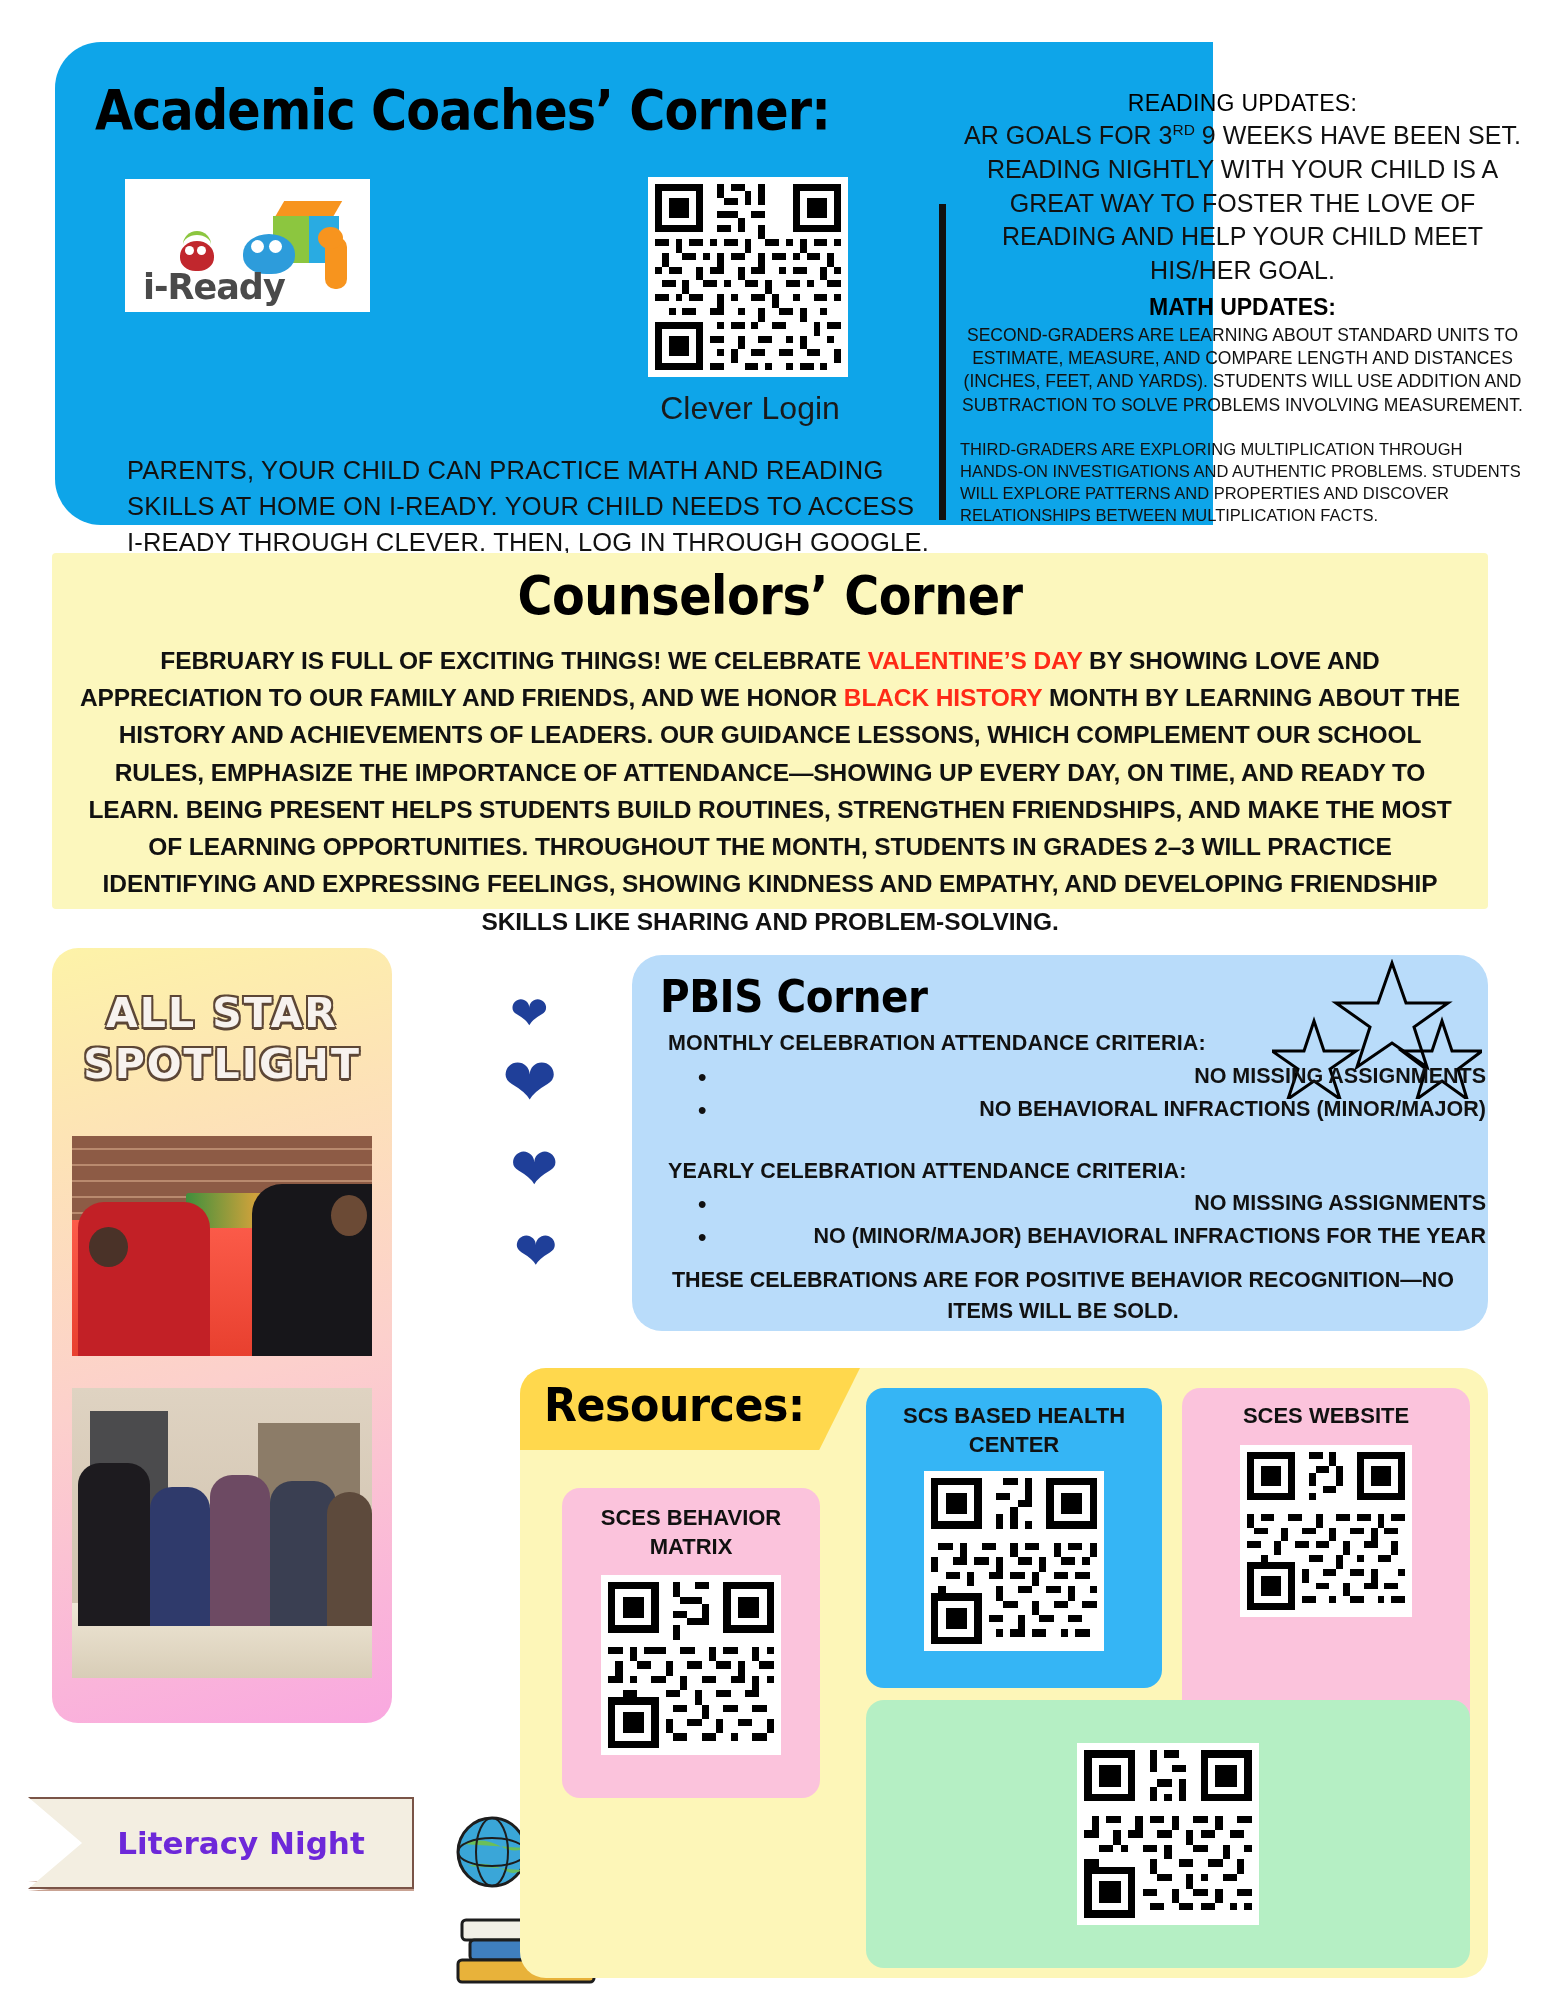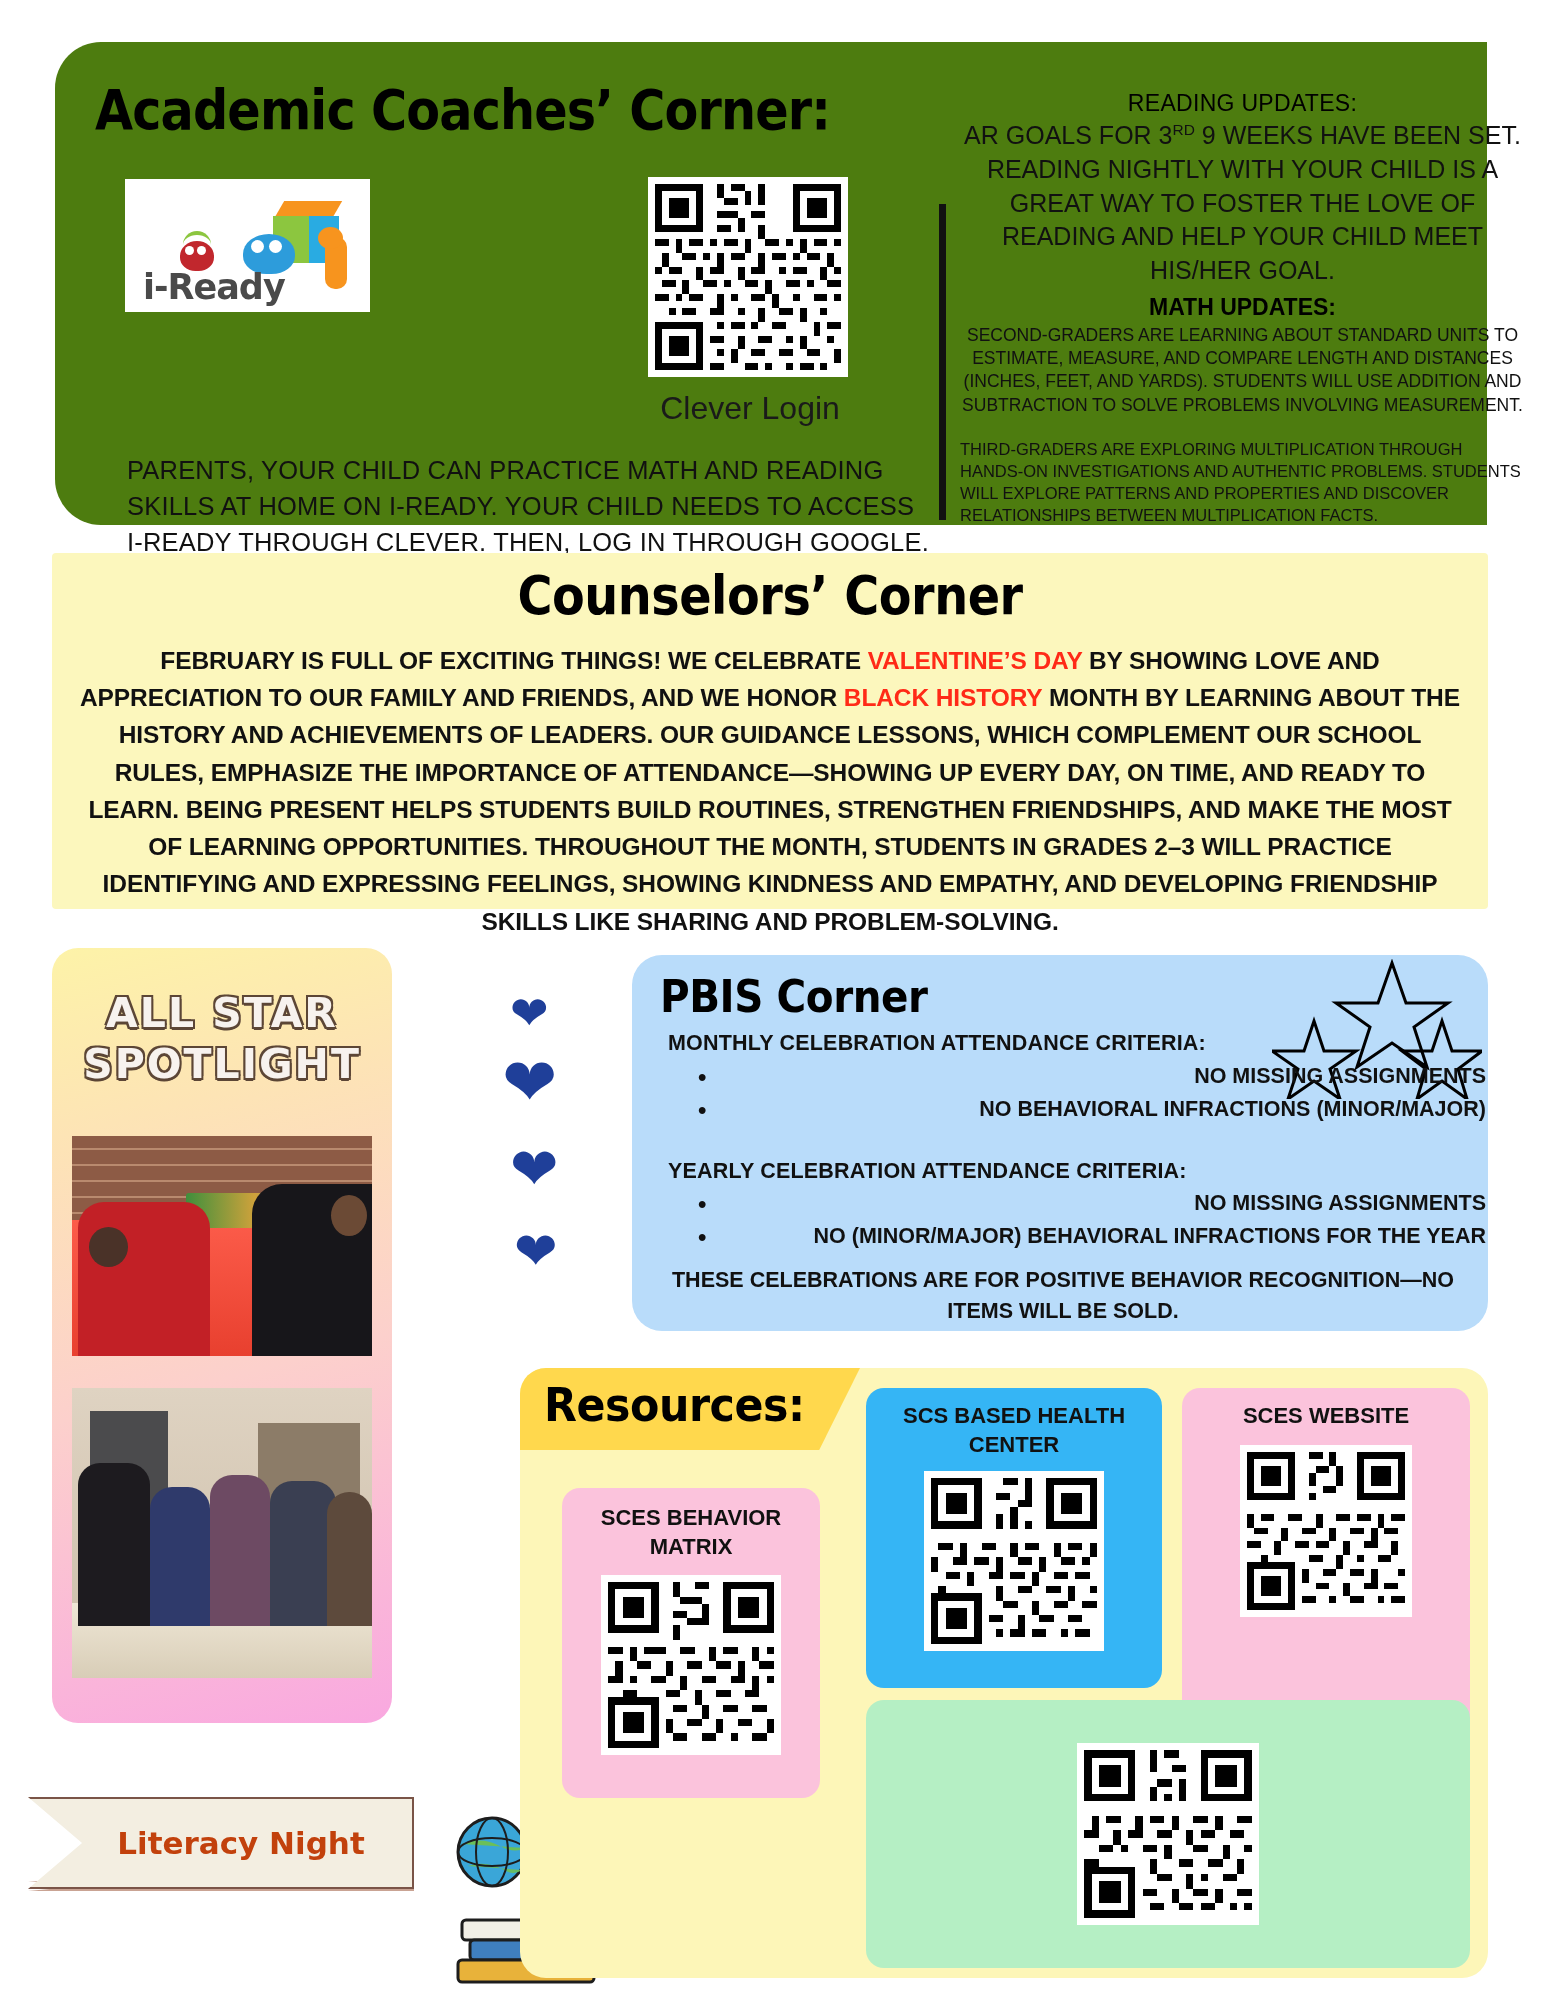--- a/index.html
+++ b/index.html
@@ -7,22 +7,22 @@
   body {
     font-family:"Liberation Sans", sans-serif;
     background:#ffffff;
     position:relative;
     overflow:hidden;
   }
   .page { position:relative; width:1545px; height:2000px; }
 
   
   .academic {
-    position:absolute; left:55px; top:42px; width:1432px; height:483px;
-    background:#4d7c0f;
+    position:absolute; left:55px; top:42px; width:1158px; height:483px;
+    background:#0ea5e9;
     border-radius:46px 0 0 46px;
   }
   .ac-title {
     position:absolute; left:40px; top:35px; width:860px;
     font-family:"DejaVu Sans", sans-serif;
     font-weight:bold; font-size:56px; letter-spacing:-1px;
     color:#000; white-space:nowrap;
     transform:scaleX(0.88); transform-origin:left center;
   }
   .ireadybox {
@@ -143,21 +143,21 @@
   }
   .rb-shadow {
     position:absolute; left:0; top:84px; width:386px; height:10px;
     background:#c9a393;
     clip-path: polygon(0 0, 100% 0, 100% 100%, 0 100%, 14% 50%);
   }
   .rb-text {
     position:absolute; inset:0; display:flex; align-items:center; justify-content:center;
     padding-left:40px;
     font-family:"DejaVu Sans", sans-serif; font-weight:bold;
-    font-size:31px; color:#c2410c;
+    font-size:31px; color:#6d28d9;
   }
   .globe-rocket { position:absolute; left:448px; top:1800px; width:180px; height:190px; }
 
   
   .hearts { position:absolute; left:500px; top:990px; width:90px; height:330px; }
   .hrt { position:absolute; color:#1f3f99; font-size:58px; line-height:1;
          font-family:"DejaVu Sans", sans-serif; }
   .h1 { left:10px; top:0px;  font-size:46px;}
   .h2 { left:2px;  top:60px; font-size:66px;}
   .h3 { left:10px; top:150px;font-size:58px;}

